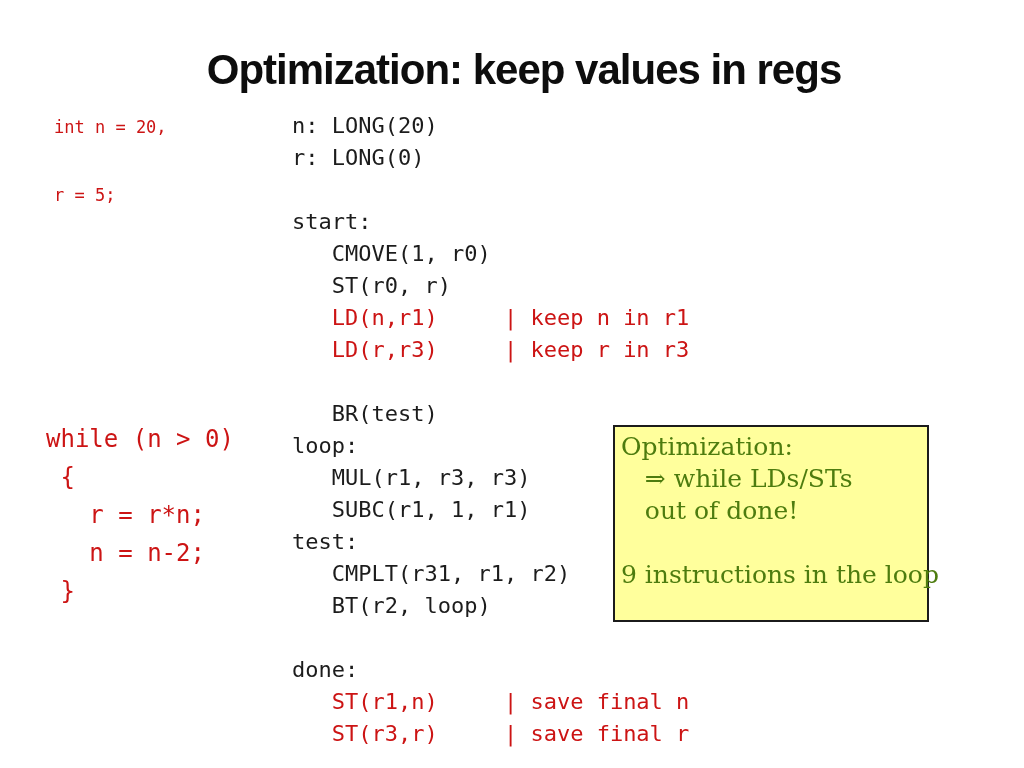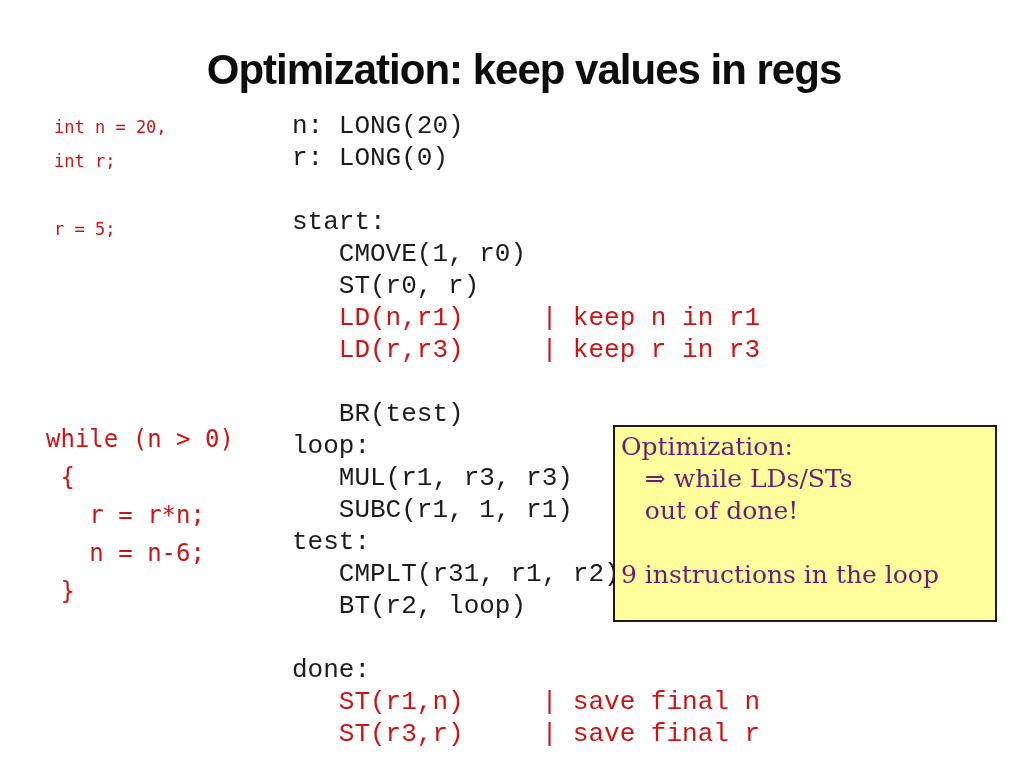--- a/index.html
+++ b/index.html
@@ -43,51 +43,50 @@
   .c-block2 {
     left: 46px;
     top: 420px;
     font-size: 24px;
     line-height: 38px;
     color: var(--red, #cc1414);
   }
   .asm {
     left: 292px;
     top: 110px;
-    font-size: 26px;
+    font-size: 22px;
     line-height: 32px;
-    font-family: Liberation Mono, monospace;
   }
   .code-line { min-height: 1em; }
   .code-line.red { color: var(--red, #cc1414); }
   .note {
     position: absolute;
     left: 613px;
     top: 425px;
-    width: 384px;
+    width: 316px;
     height: 197px;
     box-sizing: border-box;
     background: var(--note_bg, #ffff9c);
     border: 2px solid var(--note_border, #1b1b1b);
     font-family: "DejaVu Serif", "Liberation Serif", serif;
     font-size: 25px;
     line-height: 32px;
     white-space: pre;
     padding: 4px 6px;
-    color: #701a75;
+    color: #4d7c0f;
   }
 </style>
 </head>
 <body>
 
 <div class="slide">
 
   <h1 class="title">Optimization: keep values in regs</h1>
 
-  <div class="code c-block1"><div class="code-line">int n = 20,</div><div class="code-line">int r;</div><div class="code-line">&nbsp;</div><div class="code-line">r = 5;</div></div>
+  <div class="code c-block1"><div class="code-line">int n = 20,</div><div class="code-line">&nbsp;</div><div class="code-line">r = 5;</div></div>
 
-  <div class="code c-block2"><div class="code-line">while (n &gt; 0)</div><div class="code-line"> {</div><div class="code-line">   r = r*n;</div><div class="code-line">   n = n-6;</div><div class="code-line"> }</div></div>
+  <div class="code c-block2"><div class="code-line">while (n &gt; 0)</div><div class="code-line"> {</div><div class="code-line">   r = r*n;</div><div class="code-line">   n = n-2;</div><div class="code-line"> }</div></div>
 
   <div class="code asm"><div class="code-line">n: LONG(20)</div><div class="code-line">r: LONG(0)</div><div class="code-line">&nbsp;</div><div class="code-line">start:</div><div class="code-line">   CMOVE(1, r0)</div><div class="code-line">   ST(r0, r)</div><div class="code-line red">   LD(n,r1)     | keep n in r1</div><div class="code-line red">   LD(r,r3)     | keep r in r3</div><div class="code-line">&nbsp;</div><div class="code-line">   BR(test)</div><div class="code-line">loop:</div><div class="code-line">   MUL(r1, r3, r3)</div><div class="code-line">   SUBC(r1, 1, r1)</div><div class="code-line">test:</div><div class="code-line">   CMPLT(r31, r1, r2)</div><div class="code-line">   BT(r2, loop)</div><div class="code-line">&nbsp;</div><div class="code-line">done:</div><div class="code-line red">   ST(r1,n)     | save final n</div><div class="code-line red">   ST(r3,r)     | save final r</div></div>
 
   <div class="note"><div class="code-line">Optimization:</div><div class="code-line">   ⇒ while LDs/STs</div><div class="code-line">   out of done!</div><div class="code-line">&nbsp;</div><div class="code-line">9 instructions in the loop</div></div>
 
 </div>
 
 </body></html>

